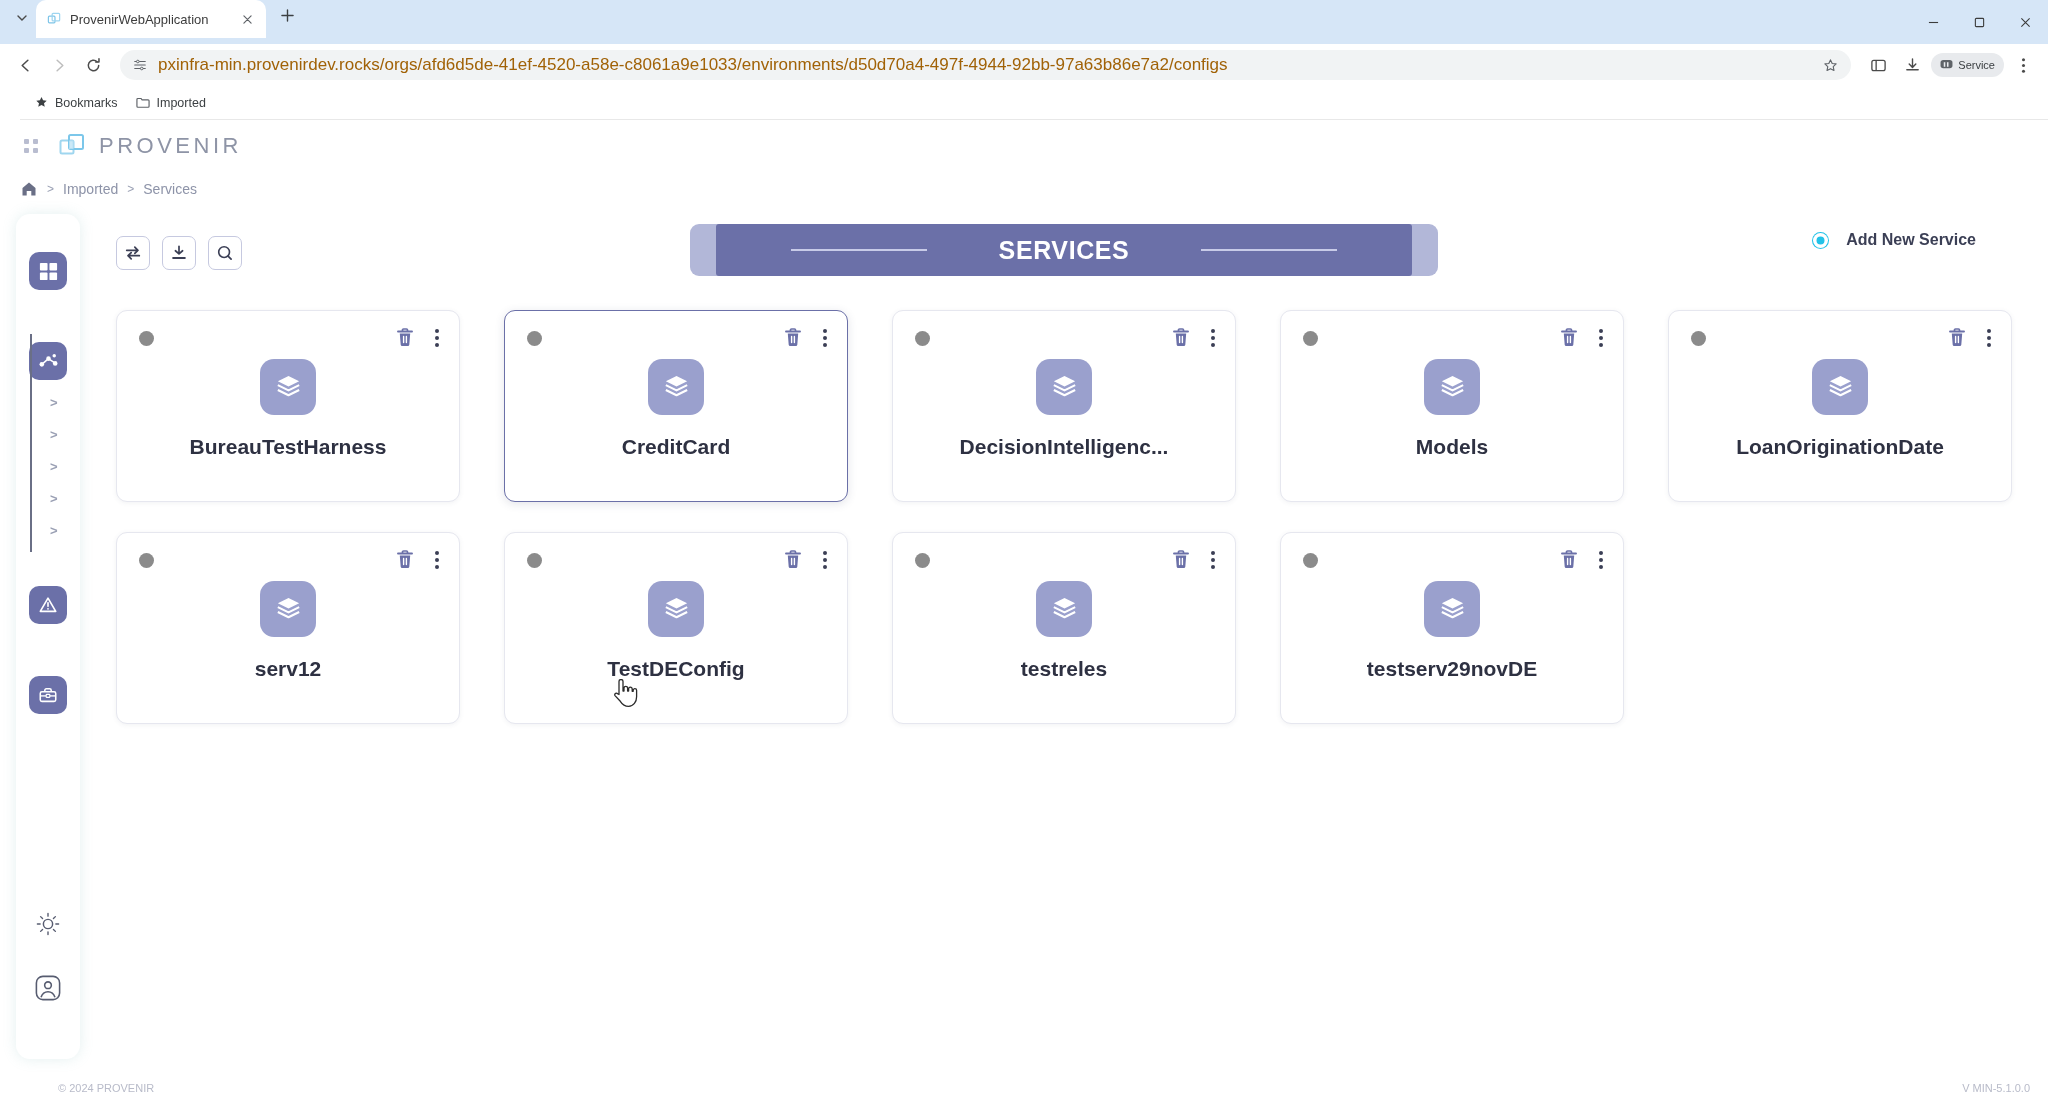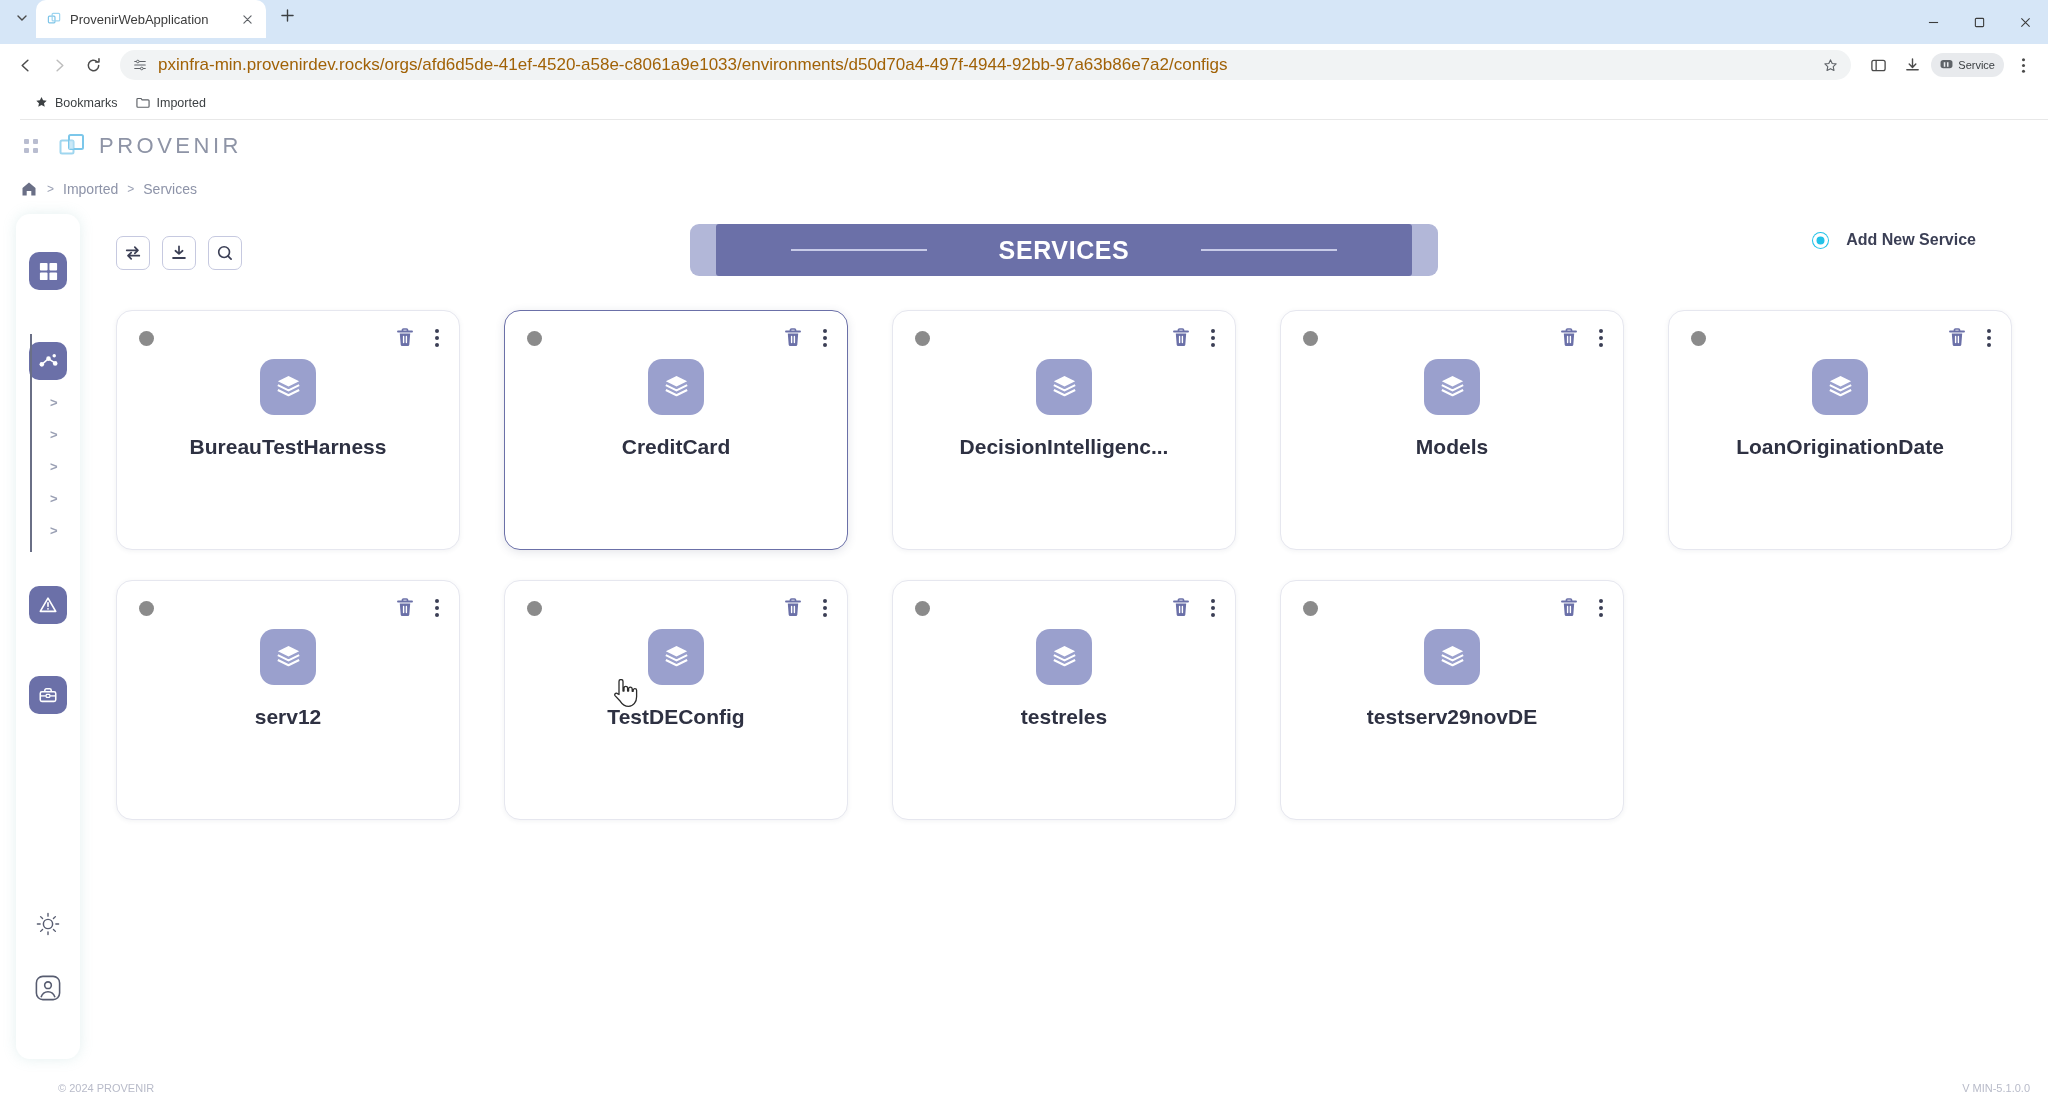--- a/index.html
+++ b/index.html
@@ -278,24 +278,24 @@
   }
   .add-label { font-size: 16px; font-weight: bold; color: #3b3f55; }
 
   .grid {
     display: grid;
     grid-template-columns: repeat(5, 1fr);
     gap: 30px 44px;
     padding-top: 8px;
   }
   .card {
-    height: 240px;
+    height: 192px;
     background: #ffffff;
     border: 1px solid #e6e7ef;
-    border-radius: 16px;
+    border-radius: 11px;
     box-shadow: 0 1px 5px rgba(60,64,98,0.07);
     position: relative;
     display: flex;
     flex-direction: column;
     align-items: center;
   }
   .card.selected { border: 1.6px solid #6b70a8; box-shadow: 0 2px 10px rgba(60,64,98,0.14); }
   .card-dot {
     position: absolute; left: 22px; top: 20px;
     width: 15px; height: 15px; border-radius: 50%;

